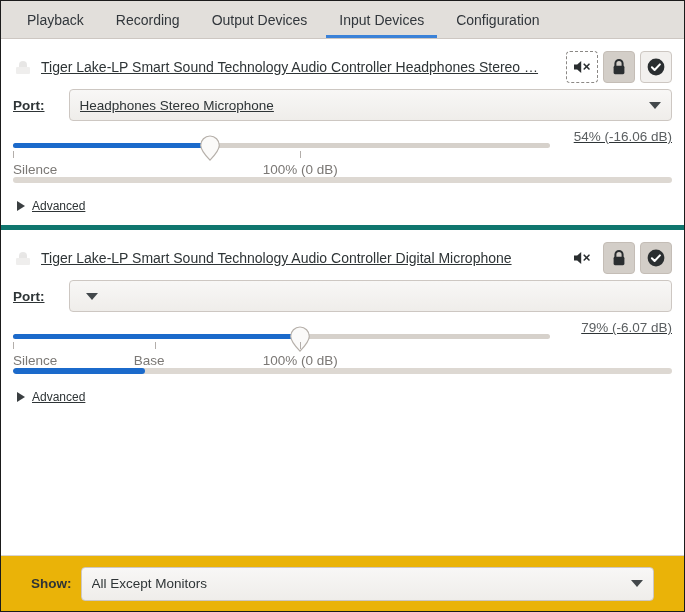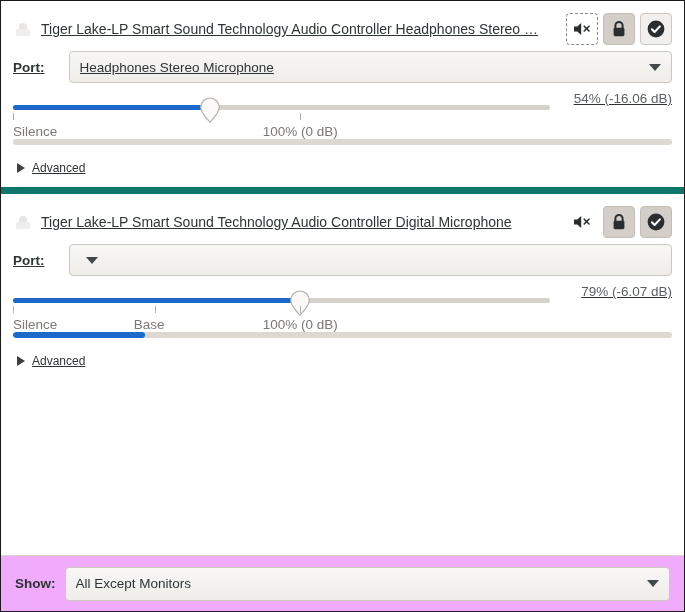--- a/index.html
+++ b/index.html
@@ -68,21 +68,21 @@
     overflow: hidden;
     position: relative;
   }
 
   .device {
     padding: 8px 12px 0 12px;
     box-sizing: border-box;
     text-decoration: underline;
   }
   .device + .device {
-    border-top: 7px solid #0f766e;
+    border-top: 5px solid #0f766e;
     margin-top: 4px;
   }
 
   .device-header {
     display: flex;
     align-items: center;
     height: 40px;
     gap: 8px;
   }
   .device-icon {
@@ -305,43 +305,60 @@
   .advanced-label {
     font-size: 12px;
     color: #2e3436;
   }
 
   
   .bottombar {
     height: 56px;
     min-height: 56px;
     border-top: 1px solid #d8d4d0;
-    background: #f0abfc;
+    background: #eab308;
     display: flex;
     align-items: center;
     justify-content: center;
     box-sizing: border-box;
-    padding: 0 14px;
+    padding: 0 30px;
   }
   .show-label {
     font-weight: bold;
     font-size: 13.5px;
     color: #2e3436;
     margin-right: 9px;
   }
   .show-combo {
     width: 390px;
     height: 34px;
   }
 </style>
 </head>
 <body>
 
 <div class="window">
 
+  <div class="tabbar">
+    <div class="tab">
+      <span>Playback</span>
+    </div>
+    <div class="tab">
+      <span>Recording</span>
+    </div>
+    <div class="tab">
+      <span>Output Devices</span>
+    </div>
+    <div class="tab active">
+      <span>Input Devices</span>
+    </div>
+    <div class="tab">
+      <span>Configuration</span>
+    </div>
+  </div>
 
   <div class="content">
 
     <div class="device">
       <div class="device-header">
         <div class="device-icon">
           <div class="ic-top"></div>
           <div class="ic-body"></div>
         </div>
         <div class="device-title">Tiger Lake-LP Smart Sound Technology Audio Controller Headphones Stereo …</div>

